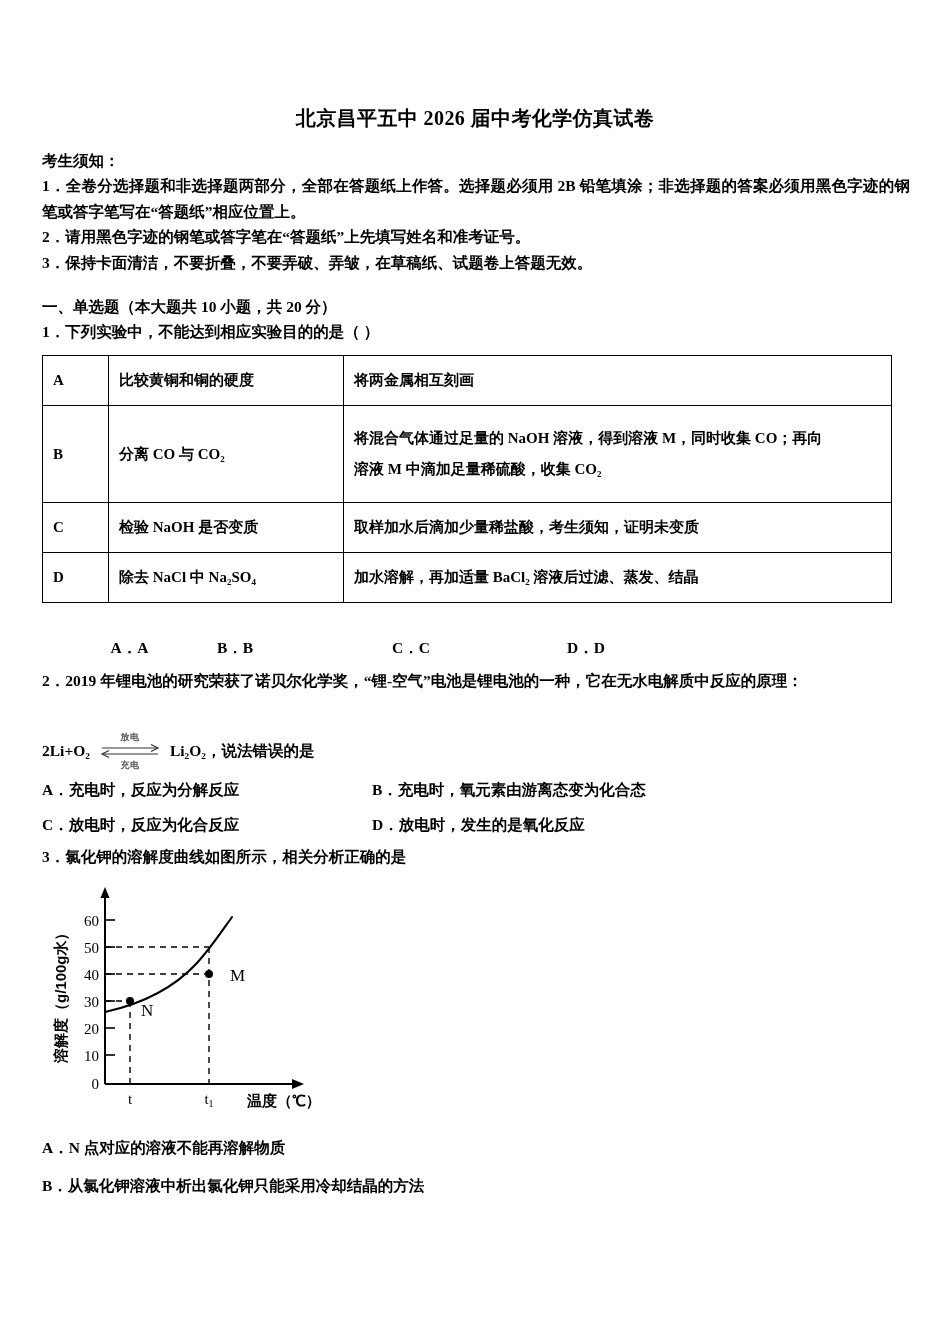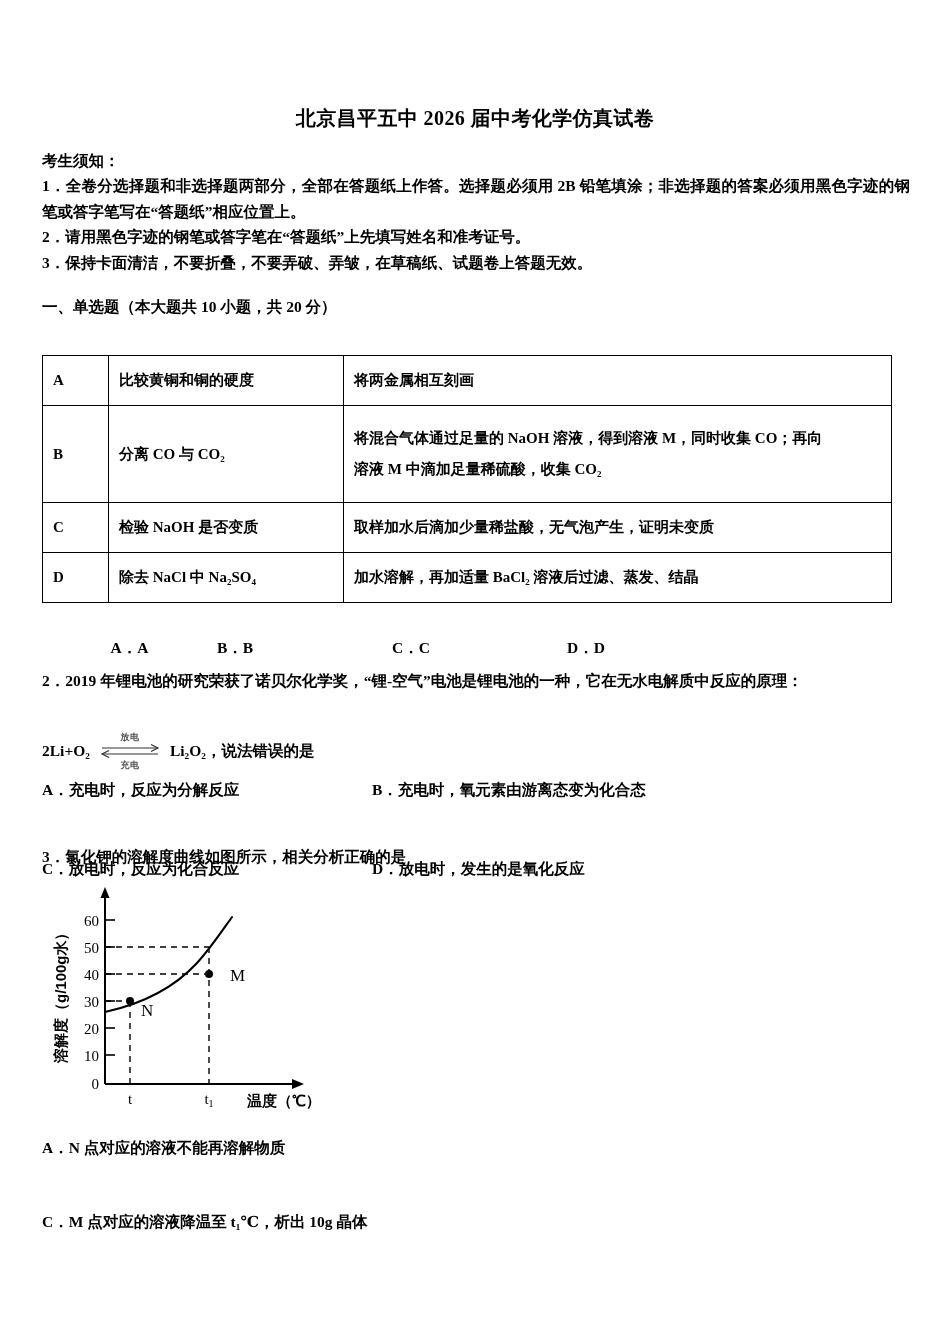--- a/index.html
+++ b/index.html
@@ -148,21 +148,21 @@
     width: 72px;
     text-align: center;
     font-size: 9px;
     font-weight: bold;
     color: #555;
     letter-spacing: 0.5px;
   }
   .arrow-box svg { position: absolute; left: 0; top: 9px; }
 
   .q2-choices-a { top: 780px; }
-  .q2-choices-b { top: 815px; margin-top: 44px; }
+  .q2-choices-b { top: 815px; }
   .q2-choices-a .c1, .q2-choices-b .c1 { width: 330px; }
 
   .q3-stem {
     position: absolute;
     left: 42px; top: 847px;
     font-size: 15.5px;
     font-weight: bold;
   }
 
   
@@ -192,20 +192,21 @@
 
   <div class="notice">
     <div class="notice-head">考生须知：</div>
     <div class="notice-item">1．全卷分选择题和非选择题两部分，全部在答题纸上作答。选择题必须用 2B 铅笔填涂；非选择题的答案必须用黑色字迹的钢笔或答字笔写在“答题纸”相应位置上。</div>
     <div class="notice-item">2．请用黑色字迹的钢笔或答字笔在“答题纸”上先填写姓名和准考证号。</div>
     <div class="notice-item">3．保持卡面清洁，不要折叠，不要弄破、弄皱，在草稿纸、试题卷上答题无效。</div>
   </div>
 
   <div class="section-head">一、单选题（本大题共 10 小题，共 20 分）</div>
 
+  <div class="q1-stem">1．下列实验中，不能达到相应实验目的的是（      ）</div>
 
   <table class="exp-table">
     <colgroup>
       <col class="col-opt">
         <col class="col-goal">
         <col class="col-oper">
     </colgroup>
     <tbody>
       <tr>
         <td class="mid">A</td>
@@ -216,21 +217,21 @@
         <td class="mid">B</td>
         <td class="mid">分离 CO 与 CO₂</td>
         <td class="mid">
           <div>将混合气体通过足量的 NaOH 溶液，得到溶液 M，同时收集 CO；再向</div>
           <div>溶液 M 中滴加足量稀硫酸，收集 CO₂</div>
         </td>
       </tr>
       <tr>
         <td class="mid">C</td>
         <td class="mid">检验 NaOH 是否变质</td>
-        <td class="mid">取样加水后滴加少量稀盐酸，无气泡产生，证明未变质</td>
+        <td class="mid">取样加水后滴加少量稀盐酸，考生须知，证明未变质</td>
       </tr>
       <tr>
         <td class="mid">D</td>
         <td class="mid">除去 NaCl 中 Na₂SO₄</td>
         <td class="mid">加水溶解，再加适量 BaCl₂ 溶液后过滤、蒸发、结晶</td>
       </tr>
     </tbody>
   </table>
 
   <div class="choice-row q1-choices">
@@ -320,15 +321,15 @@
         <text x="167" y="219">t<tspan font-size="10" dy="3">1</tspan></text>
       </g>
 
       <text x="205" y="221" font-family="Liberation Sans, sans-serif" font-size="15" font-weight="bold" fill="#000">温度（℃）</text>
 
       <text transform="translate(24,178) rotate(-90)" font-family="Liberation Sans, sans-serif" font-size="15" font-weight="bold" fill="#000">溶解度（g/100g水）</text>
     </svg>
   </div>
 
   <div class="q3-opt q3-a">A．N 点对应的溶液不能再溶解物质</div>
-  <div class="q3-opt q3-c">C．M 点对应的溶液降温至 t₁℃，析出 10g 晶体</div>
+  <div class="q3-opt q3-b">B．从氯化钾溶液中析出氯化钾只能采用冷却结晶的方法</div>
 
 </div>
 
 </body></html>

